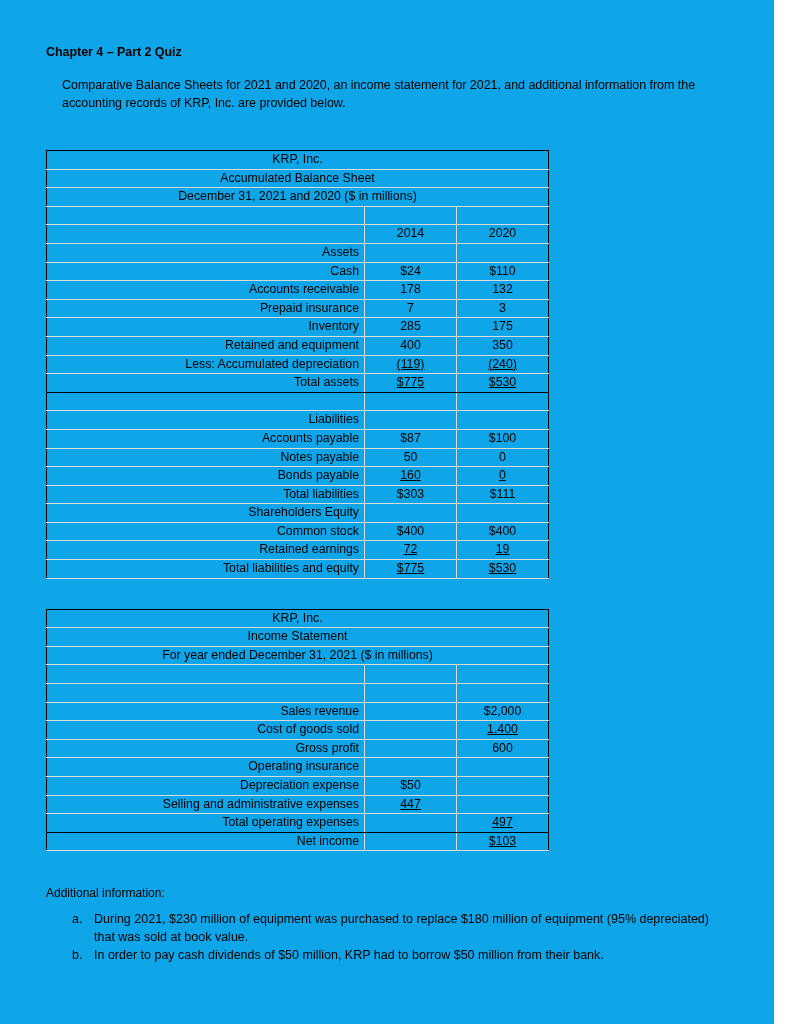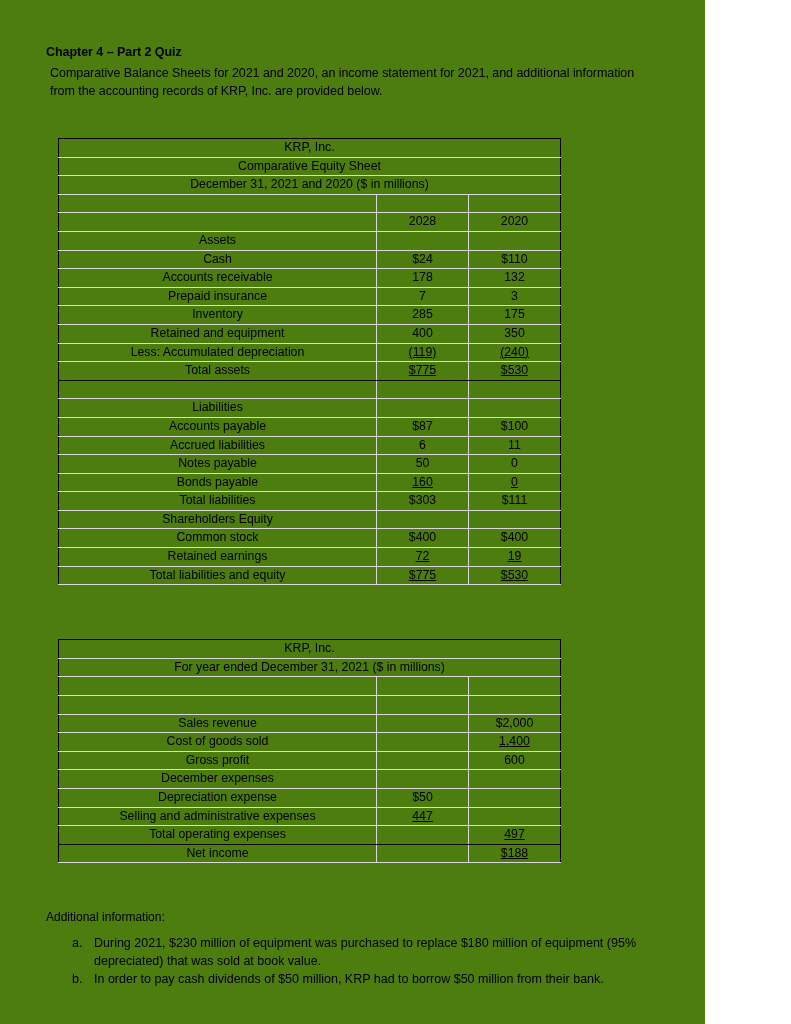--- a/index.html
+++ b/index.html
@@ -10,50 +10,50 @@
   body {
     width: 791px;
     height: 1024px;
     font-family: "Liberation Sans", sans-serif;
     color: #000000;
     -webkit-font-smoothing: antialiased;
   }
 
   .page {
     position: relative;
-    width: 705px;
+    width: 774px;
     height: 1024px;
     box-sizing: border-box;
     padding: 44px 46px 0 46px;
-    background: #4d7c0f;
+    background: #0ea5e9;
   }
 
   
   .doc-title {
     font-size: 12.5px;
     font-weight: bold;
     line-height: 17px;
     margin: 0 0 1px 0;
     letter-spacing: -0.05px;
   }
   .doc-intro {
     font-size: 12.5px;
     line-height: 17.5px;
-    margin: 4px;
+    margin: 16px;
     max-width: 700px;
     letter-spacing: -0.05px;
   }
 
   
   .fin-table {
     border-collapse: collapse;
     table-layout: fixed;
     font-size: 12.3px;
     width: 502px;
-    margin: 12px;
+    margin: 0;
     border-radius: 31px;
   }
   .fin-table col.c-label { width: 318px; }
   .fin-table col.c-v1    { width: 92px;  }
   .fin-table col.c-v2    { width: 92px;  }
 
   .fin-table td {
     height: 17.6px;
     line-height: 17.6px;
     padding: 0 5px;
@@ -67,21 +67,21 @@
   .fin-table { border: 1px solid #000; }
 
   .title-cell {
     text-align: center;
     border-left: 1px solid #000 !important;
     border-right: 1px solid #000 !important;
   }
   .title-cell.first { border-top: 1px solid #000 !important; }
 
   .label-cell {
-    text-align: center;
+    text-align: right;
     border-left: 1px solid #000 !important;
   }
   .num-cell {
     text-align: center;
   }
   .num-cell.last {
     border-right: 1px solid #000 !important;
   }
 
   
@@ -145,33 +145,33 @@
     <colgroup>
       <col class="c-label">
         <col class="c-v1">
         <col class="c-v2">
     </colgroup>
     <tbody>
         <tr>
           <td class="title-cell first" colspan="3">KRP, Inc.</td>
         </tr>
         <tr>
-          <td class="title-cell" colspan="3">Comparative Equity Sheet</td>
+          <td class="title-cell" colspan="3">Accumulated Balance Sheet</td>
         </tr>
         <tr>
           <td class="title-cell" colspan="3">December 31, 2021 and 2020 ($ in millions)</td>
         </tr>
         <tr>
           <td class="label-cell">&nbsp;</td>
           <td class="num-cell vsplit">&nbsp;</td>
           <td class="num-cell vsplit last">&nbsp;</td>
         </tr>
         <tr>
           <td class="label-cell">&nbsp;</td>
-          <td class="num-cell vsplit">2028</td>
+          <td class="num-cell vsplit">2014</td>
           <td class="num-cell vsplit last">2020</td>
         </tr>
         <tr>
           <td class="label-cell">Assets</td>
           <td class="num-cell vsplit">&nbsp;</td>
           <td class="num-cell vsplit last">&nbsp;</td>
         </tr>
         <tr>
           <td class="label-cell">Cash</td>
           <td class="num-cell vsplit"><span>$24</span></td>
@@ -214,25 +214,20 @@
         </tr>
         <tr>
           <td class="label-cell">Liabilities</td>
           <td class="num-cell vsplit">&nbsp;</td>
           <td class="num-cell vsplit last">&nbsp;</td>
         </tr>
         <tr>
           <td class="label-cell">Accounts payable</td>
           <td class="num-cell vsplit"><span>$87</span></td>
           <td class="num-cell vsplit last"><span>$100</span></td>
-        </tr>
-        <tr>
-          <td class="label-cell">Accrued liabilities</td>
-          <td class="num-cell vsplit"><span>6</span></td>
-          <td class="num-cell vsplit last"><span>11</span></td>
         </tr>
         <tr>
           <td class="label-cell">Notes payable</td>
           <td class="num-cell vsplit"><span>50</span></td>
           <td class="num-cell vsplit last"><span>0</span></td>
         </tr>
         <tr>
           <td class="label-cell">Bonds payable</td>
           <td class="num-cell vsplit"><span class="rule-under">160</span></td>
           <td class="num-cell vsplit last"><span class="rule-under">0</span></td>
@@ -271,20 +266,23 @@
     <colgroup>
       <col class="c-label">
         <col class="c-v1">
         <col class="c-v2">
     </colgroup>
     <tbody>
         <tr>
           <td class="title-cell first" colspan="3">KRP, Inc.</td>
         </tr>
         <tr>
+          <td class="title-cell" colspan="3">Income Statement</td>
+        </tr>
+        <tr>
           <td class="title-cell" colspan="3">For year ended December 31, 2021 ($ in millions)</td>
         </tr>
         <tr>
           <td class="label-cell">&nbsp;</td>
           <td class="num-cell vsplit">&nbsp;</td>
           <td class="num-cell vsplit last">&nbsp;</td>
         </tr>
         <tr>
           <td class="label-cell">&nbsp;</td>
           <td class="num-cell vsplit">&nbsp;</td>
@@ -299,21 +297,21 @@
           <td class="label-cell">Cost of goods sold</td>
           <td class="num-cell vsplit">&nbsp;</td>
           <td class="num-cell vsplit last"><span class="rule-under">1,400</span></td>
         </tr>
         <tr>
           <td class="label-cell">Gross profit</td>
           <td class="num-cell vsplit">&nbsp;</td>
           <td class="num-cell vsplit last"><span>600</span></td>
         </tr>
         <tr>
-          <td class="label-cell">December expenses</td>
+          <td class="label-cell">Operating insurance</td>
           <td class="num-cell vsplit">&nbsp;</td>
           <td class="num-cell vsplit last">&nbsp;</td>
         </tr>
         <tr>
           <td class="label-cell">Depreciation expense</td>
           <td class="num-cell vsplit"><span>$50</span></td>
           <td class="num-cell vsplit last">&nbsp;</td>
         </tr>
         <tr>
           <td class="label-cell">Selling and administrative expenses</td>
@@ -321,21 +319,21 @@
           <td class="num-cell vsplit last">&nbsp;</td>
         </tr>
         <tr class="row-hardline">
           <td class="label-cell">Total operating expenses</td>
           <td class="num-cell vsplit">&nbsp;</td>
           <td class="num-cell vsplit last"><span class="rule-under">497</span></td>
         </tr>
         <tr>
           <td class="label-cell">Net income</td>
           <td class="num-cell vsplit">&nbsp;</td>
-          <td class="num-cell vsplit last"><span class="rule-under">$188</span></td>
+          <td class="num-cell vsplit last"><span class="rule-under">$103</span></td>
         </tr>
       </tbody>
   </table>
 
   <div class="tbl-gap-b"></div>
 
   <div>
     <p class="addl-head">Additional information:</p>
     <ul class="addl-list">
         <li>

